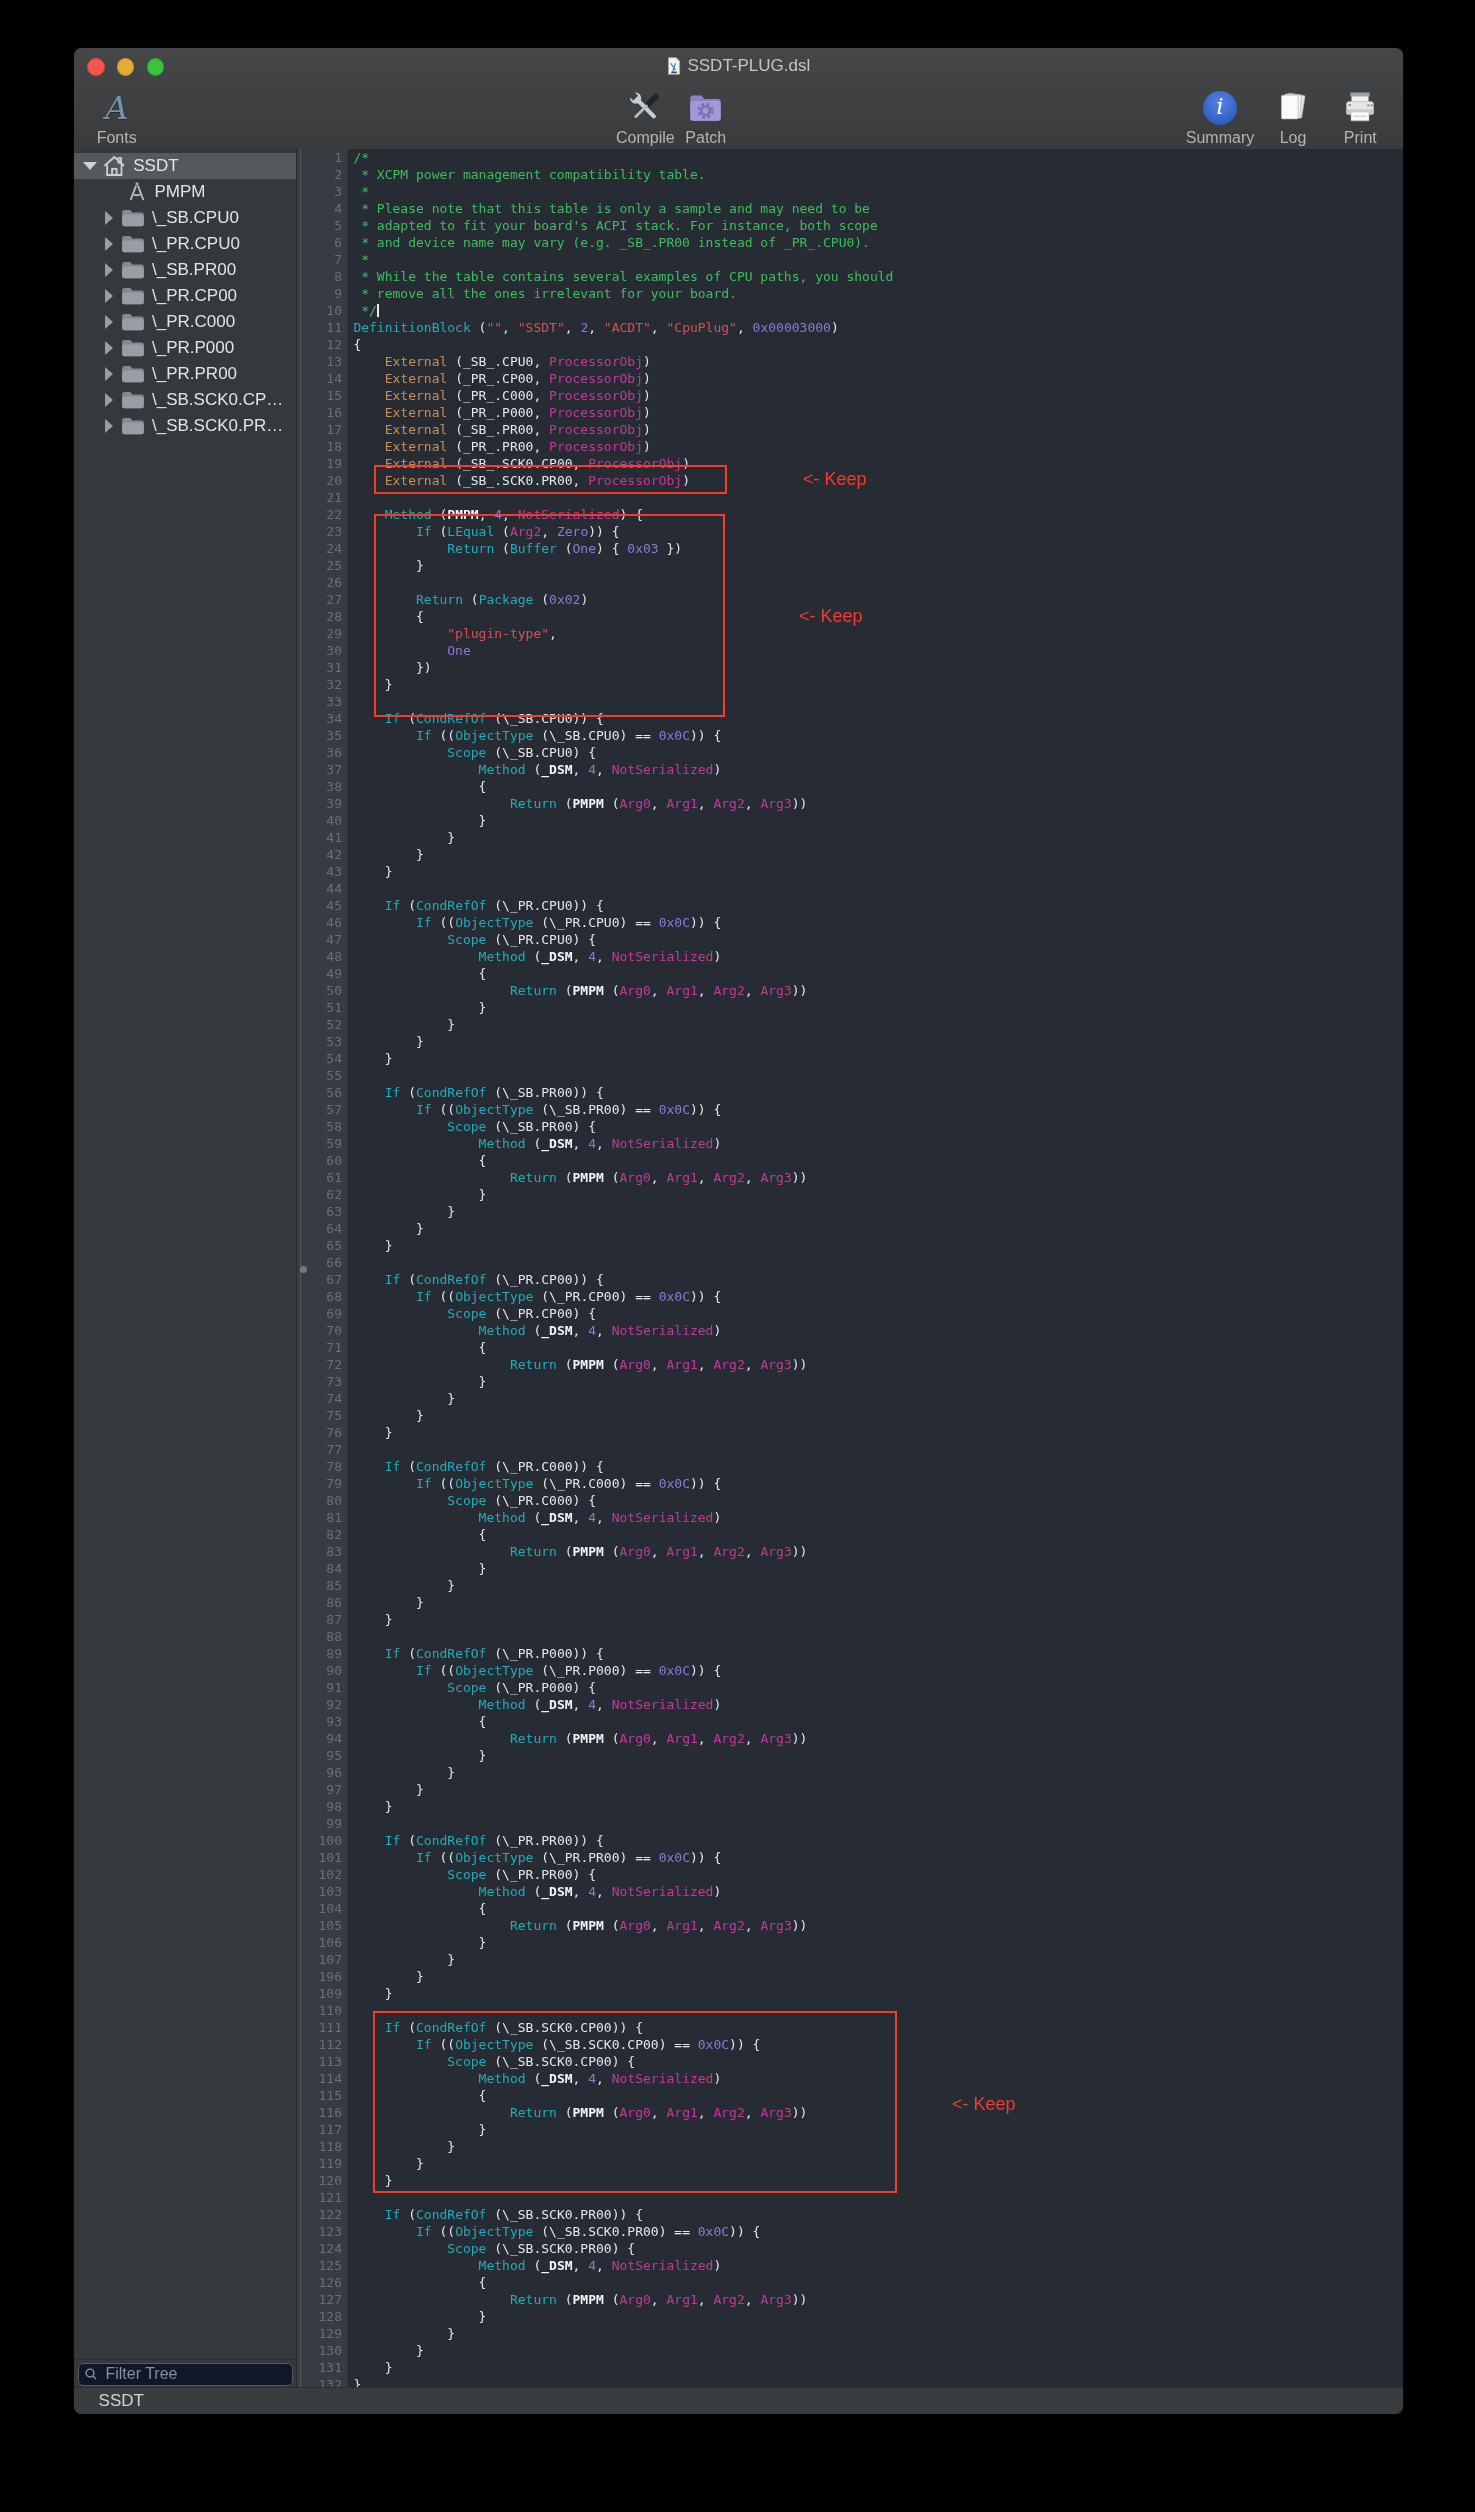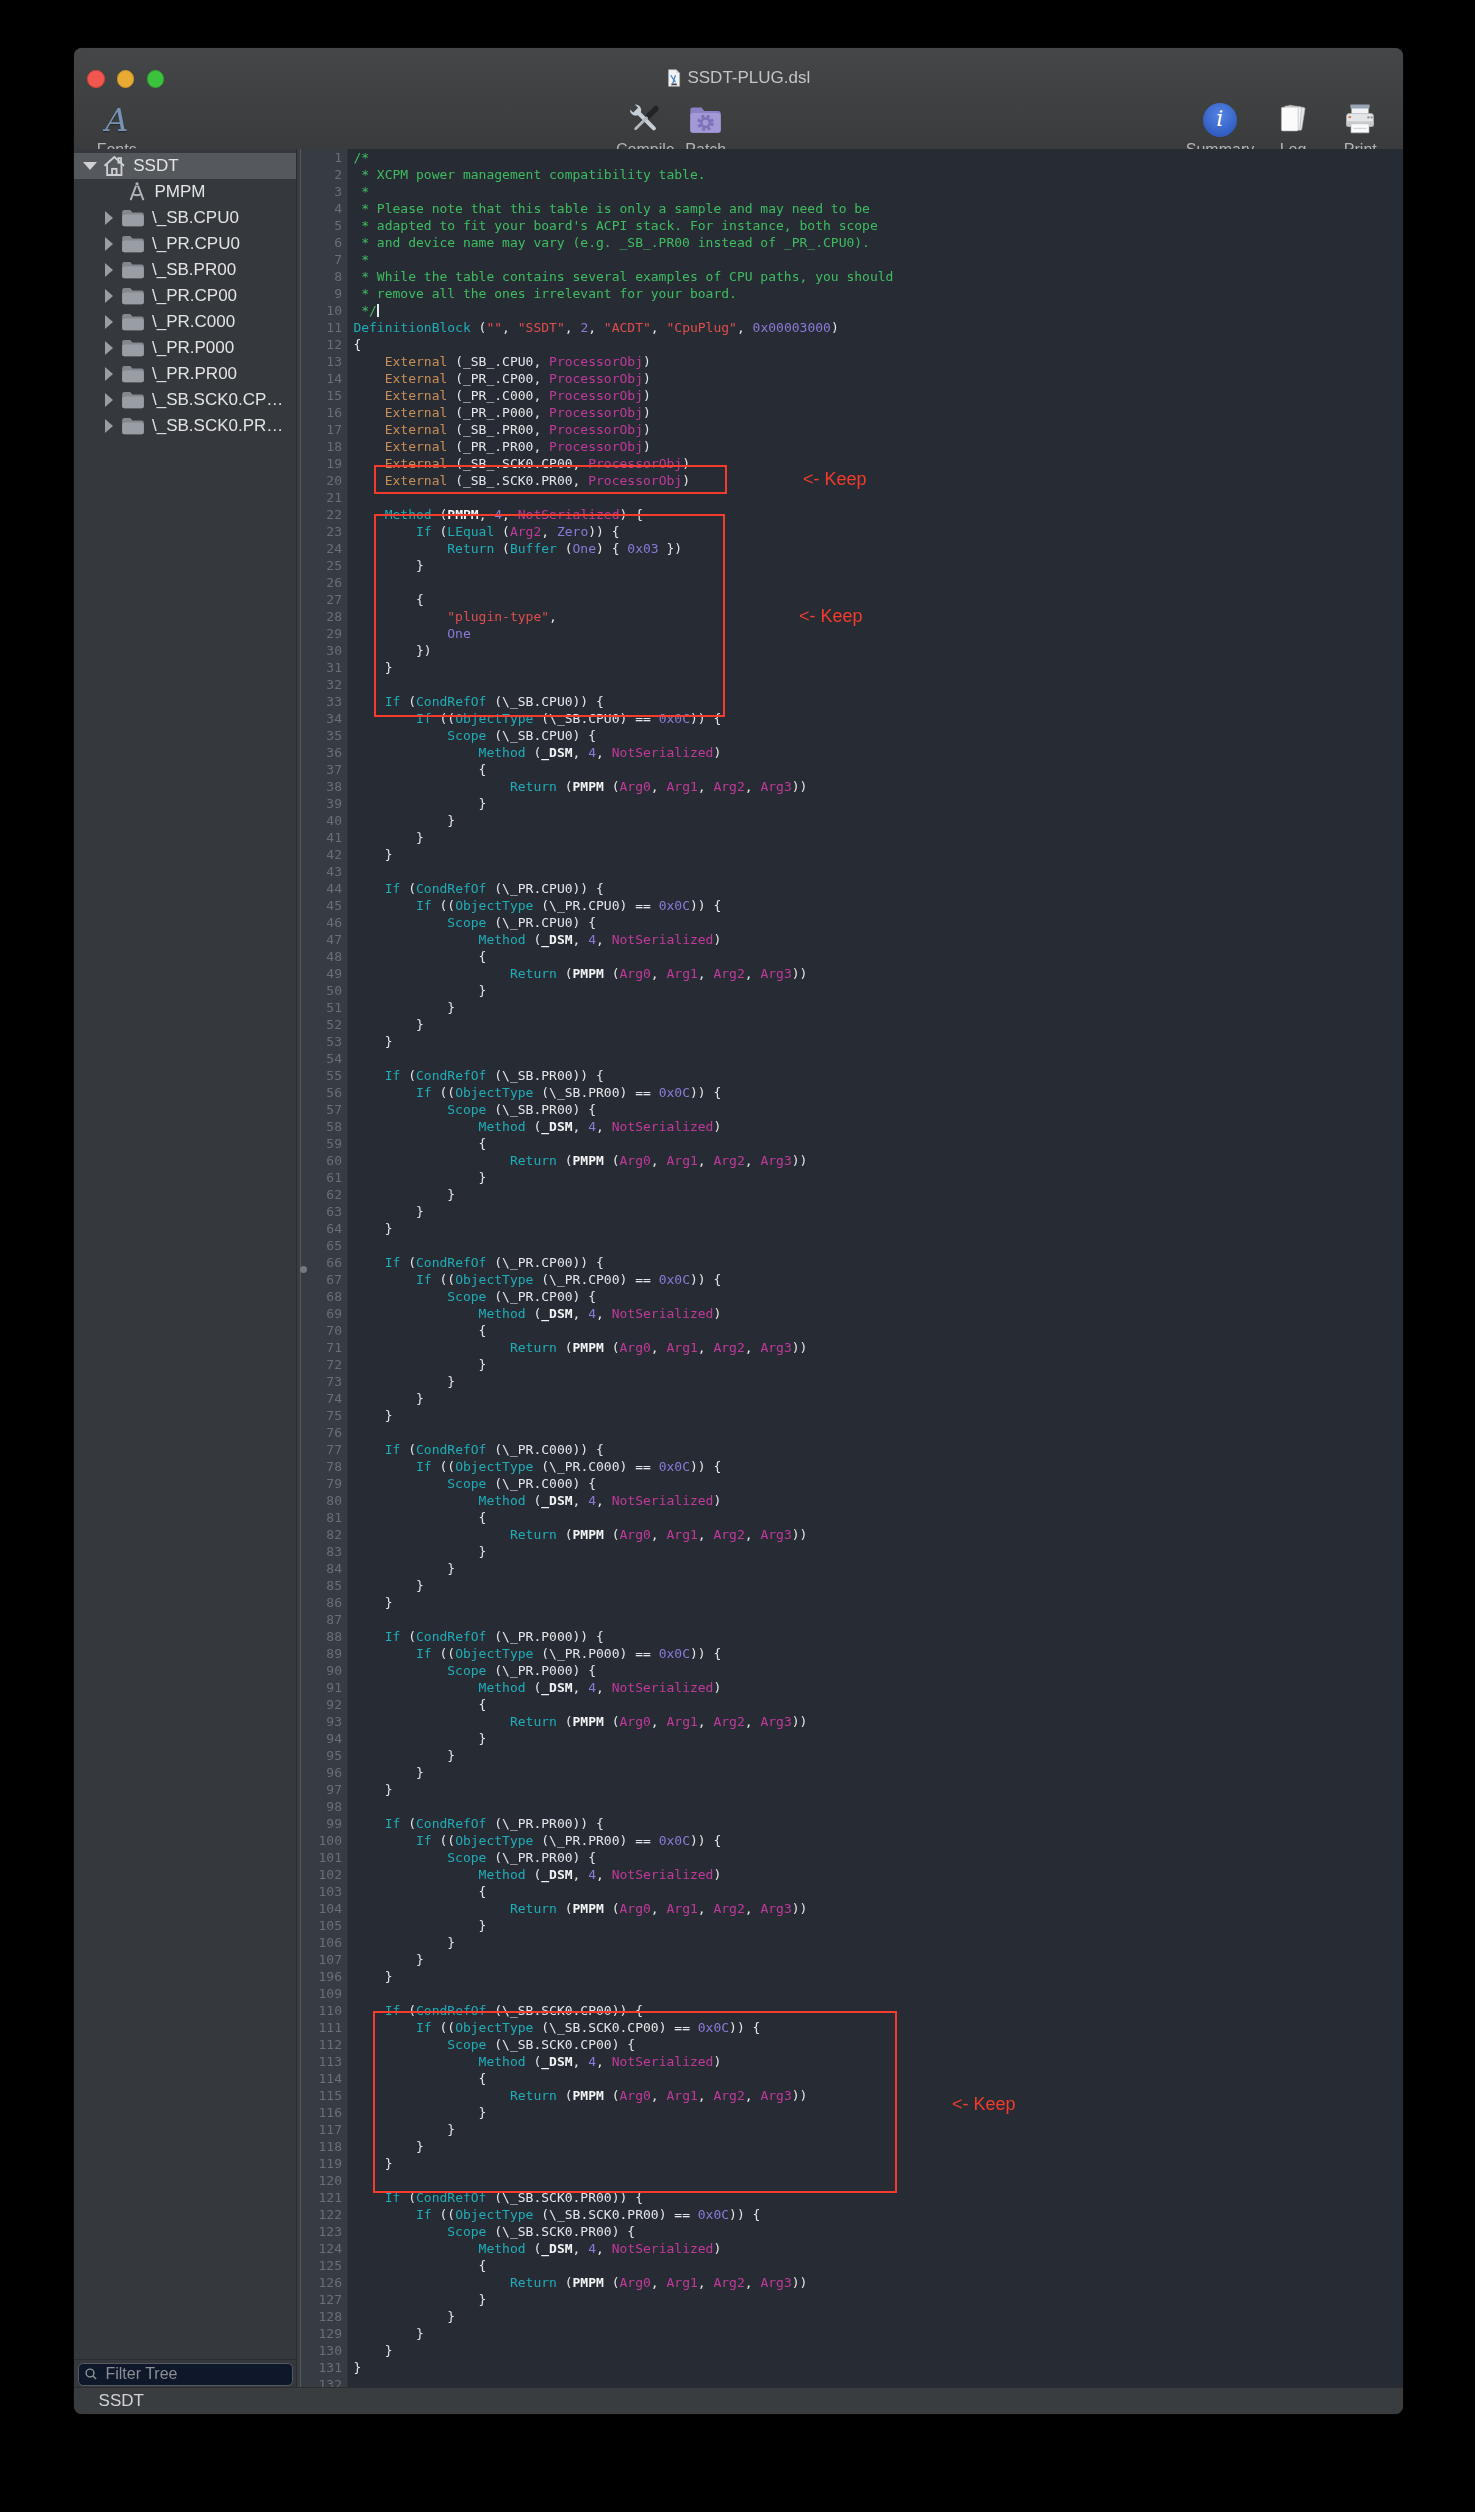--- a/index.html
+++ b/index.html
@@ -2,21 +2,21 @@
 <html style="--c-comment: #3ebd5f; --c-keyword: #20adb8; --c-string: #e04d4d; --c-number: #8b7ad8; --c-predef: #c2399c; --c-ext: #c98e57; --c-plain: #e4e6e9; --red: #f43b2c;font-size:10.3px"><head>
 <meta charset="utf-8">
 <style>
   html,body{margin:0;padding:0;background:#000;width:1475px;height:2512px;position:relative;
     font-family:"Liberation Sans","DejaVu Sans",sans-serif;-webkit-font-smoothing:antialiased;}
   .window{position:absolute;left:74px;top:48px;width:1329px;height:2366px;border-radius:7.8px;
     overflow:hidden;background:#272c34;box-shadow:0 0 0 0.6px #0a0a0a;}
   
   .chrome{position:absolute;top:0;left:0;right:0;height:101px;
     background:linear-gradient(#444648,#393b3d);border-bottom:0.6px solid #232426;}
-  .titlebar{position:relative;height:36px;margin-top:12px;}
+  .titlebar{position:relative;height:36px;}
   .traffic{position:absolute;left:13px;top:10.3px;display:flex;gap:12.3px;}
   .tl{width:15.5px;height:15.5px;border-radius:50%;display:block;}
   .tl.red{background:#f1574e;border:0.6px solid #d8443c;}
   .tl.yellow{background:#e7ab33;border:0.6px solid #cf9526;}
   .tl.green{background:#3cc23c;border:0.6px solid #2da72f;}
   .title-wrap{position:absolute;left:0;right:0;top:0;height:36px;display:flex;align-items:center;
     justify-content:center;gap:6.5px;color:#c3c4c6;font-size:17px;}
   .doc-icon svg{display:block;}
   
   .toolbar{position:relative;height:65px;}
@@ -465,20 +465,21 @@
           <div class="line"><span class="tk-w">    </span><span class="tk-o">External</span><span class="tk-w"> (_SB_.PR00, </span><span class="tk-m">ProcessorObj</span><span class="tk-w">)</span></div>
           <div class="line"><span class="tk-w">    </span><span class="tk-o">External</span><span class="tk-w"> (_PR_.PR00, </span><span class="tk-m">ProcessorObj</span><span class="tk-w">)</span></div>
           <div class="line"><span class="tk-w">    </span><span class="tk-o">External</span><span class="tk-w"> (_SB_.SCK0.CP00, </span><span class="tk-m">ProcessorObj</span><span class="tk-w">)</span></div>
           <div class="line"><span class="tk-w">    </span><span class="tk-o">External</span><span class="tk-w"> (_SB_.SCK0.PR00, </span><span class="tk-m">ProcessorObj</span><span class="tk-w">)</span></div>
           <div class="line"></div>
           <div class="line"><span class="tk-w">    </span><span class="tk-k">Method</span><span class="tk-w"> (</span><span class="tk-b">PMPM</span><span class="tk-w">, </span><span class="tk-n">4</span><span class="tk-w">, </span><span class="tk-m">NotSerialized</span><span class="tk-w">) {</span></div>
           <div class="line"><span class="tk-w">        </span><span class="tk-k">If</span><span class="tk-w"> (</span><span class="tk-k">LEqual</span><span class="tk-w"> (</span><span class="tk-m">Arg2</span><span class="tk-w">, </span><span class="tk-n">Zero</span><span class="tk-w">)) {</span></div>
           <div class="line"><span class="tk-w">            </span><span class="tk-k">Return</span><span class="tk-w"> (</span><span class="tk-k">Buffer</span><span class="tk-w"> (</span><span class="tk-n">One</span><span class="tk-w">) { </span><span class="tk-n">0x03</span><span class="tk-w"> })</span></div>
           <div class="line"><span class="tk-w">        }</span></div>
           <div class="line"></div>
+          <div class="line"><span class="tk-w">        </span><span class="tk-k">Return</span><span class="tk-w"> (</span><span class="tk-k">Package</span><span class="tk-w"> (</span><span class="tk-n">0x02</span><span class="tk-w">)</span></div>
           <div class="line"><span class="tk-w">        {</span></div>
           <div class="line"><span class="tk-w">            </span><span class="tk-s">"plugin-type"</span><span class="tk-w">,</span></div>
           <div class="line"><span class="tk-w">            </span><span class="tk-n">One</span></div>
           <div class="line"><span class="tk-w">        })</span></div>
           <div class="line"><span class="tk-w">    }</span></div>
           <div class="line"></div>
           <div class="line"><span class="tk-w">    </span><span class="tk-k">If</span><span class="tk-w"> (</span><span class="tk-k">CondRefOf</span><span class="tk-w"> (\_SB.CPU0)) {</span></div>
           <div class="line"><span class="tk-w">        </span><span class="tk-k">If</span><span class="tk-w"> ((</span><span class="tk-k">ObjectType</span><span class="tk-w"> (\_SB.CPU0) == </span><span class="tk-n">0x0C</span><span class="tk-w">)) {</span></div>
           <div class="line"><span class="tk-w">            </span><span class="tk-k">Scope</span><span class="tk-w"> (\_SB.CPU0) {</span></div>
           <div class="line"><span class="tk-w">                </span><span class="tk-k">Method</span><span class="tk-w"> (</span><span class="tk-b">_DSM</span><span class="tk-w">, </span><span class="tk-n">4</span><span class="tk-w">, </span><span class="tk-m">NotSerialized</span><span class="tk-w">)</span></div>

